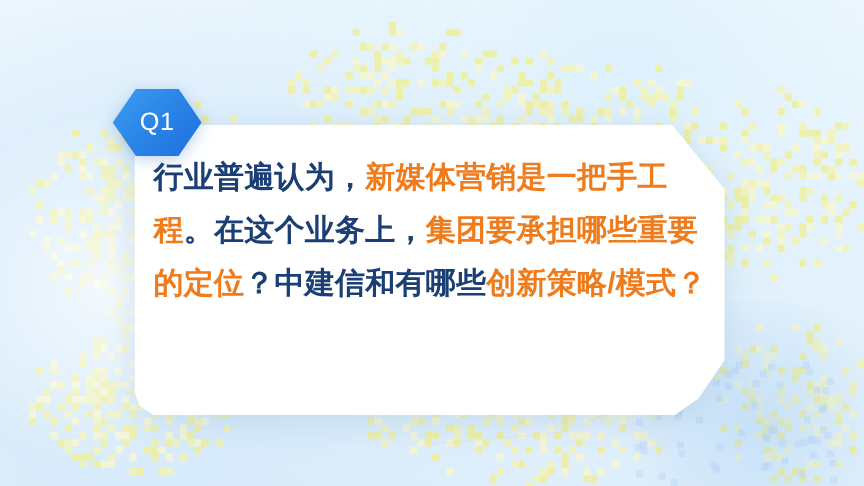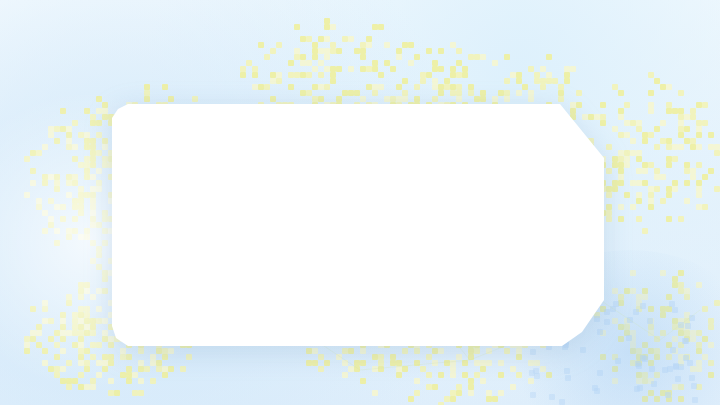--- a/index.html
+++ b/index.html
@@ -1614,15 +1614,20 @@
       <circle cx="600" cy="300" r="2"></circle>
       <circle cx="300" cy="330" r="2"></circle>
     </g>
   </svg>
 
 
   <div class="panel-wrap">
     <div class="panel"></div>
   </div>
 
+  <div class="q-badge">
+    <div class="q-hex"></div>
+    <div class="q-label">Q1</div>
+  </div>
 
+  <div class="question" id="question-text"><span class="seg-navy">行业普遍认为，</span><span class="seg-orange">新媒体营销是一把手工程</span><span class="seg-navy">。在这个业务上，</span><span class="seg-orange">集团要承担哪些重要的定位</span><span class="seg-navy">？中建信和有哪些</span><span class="seg-orange">创新策略/模式？</span></div>
 
 </div>
 
 </body></html>

